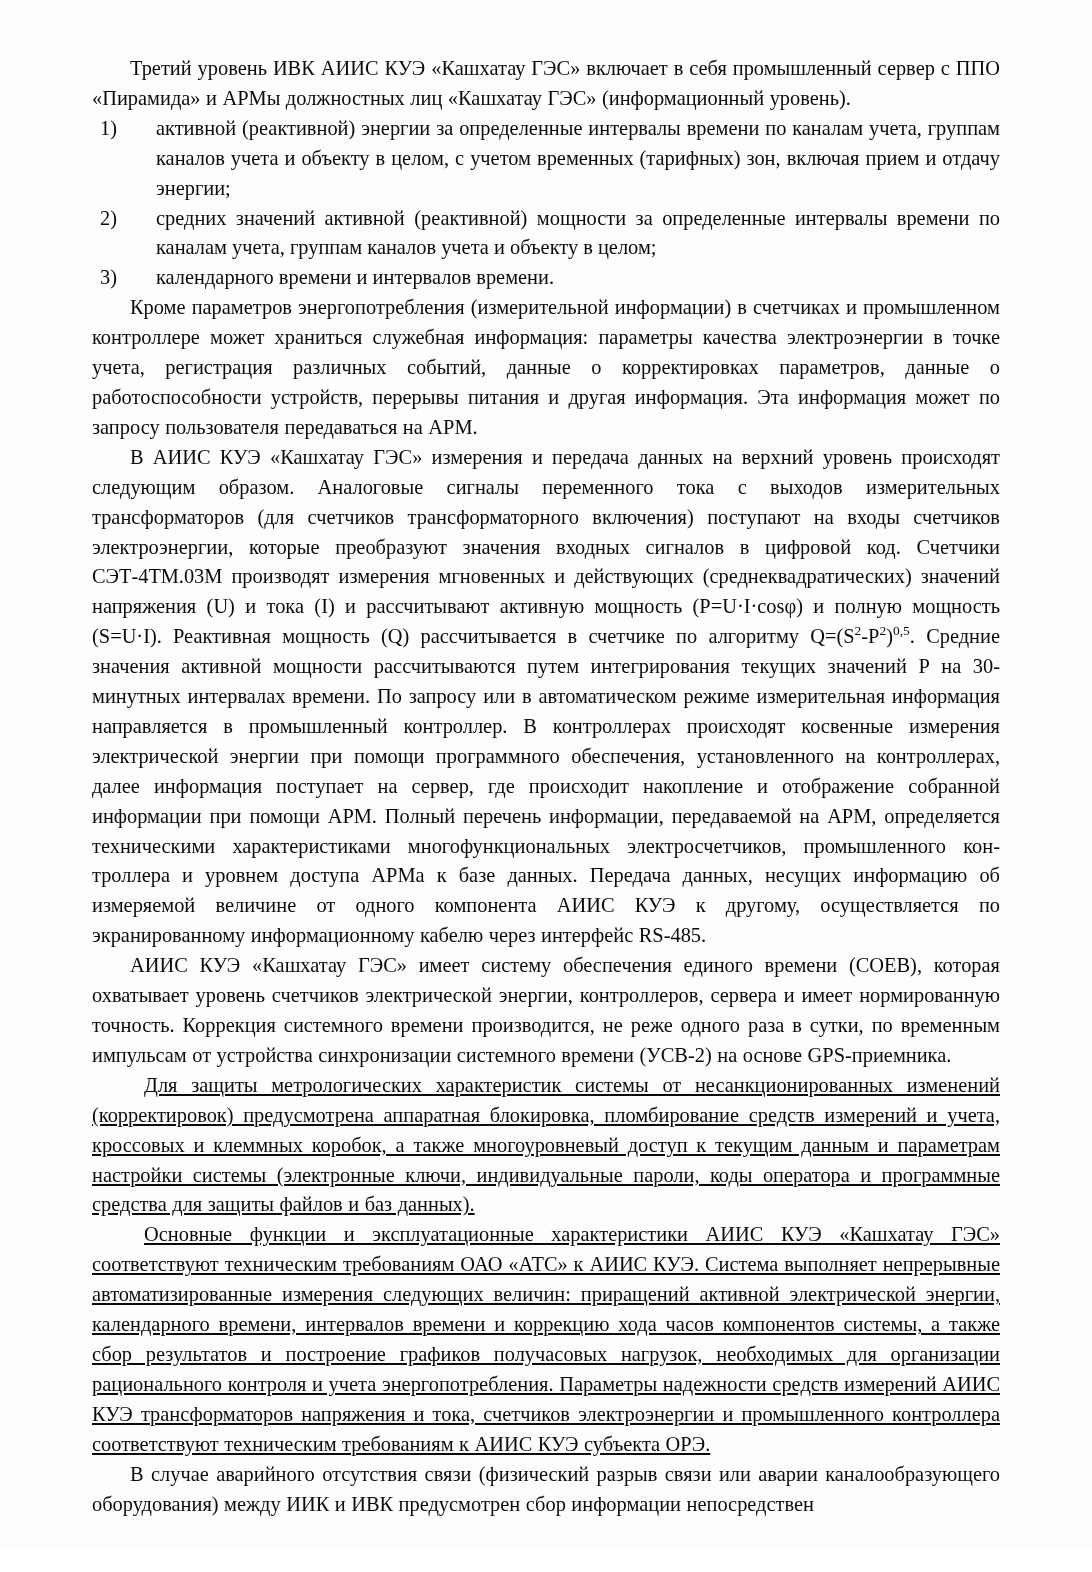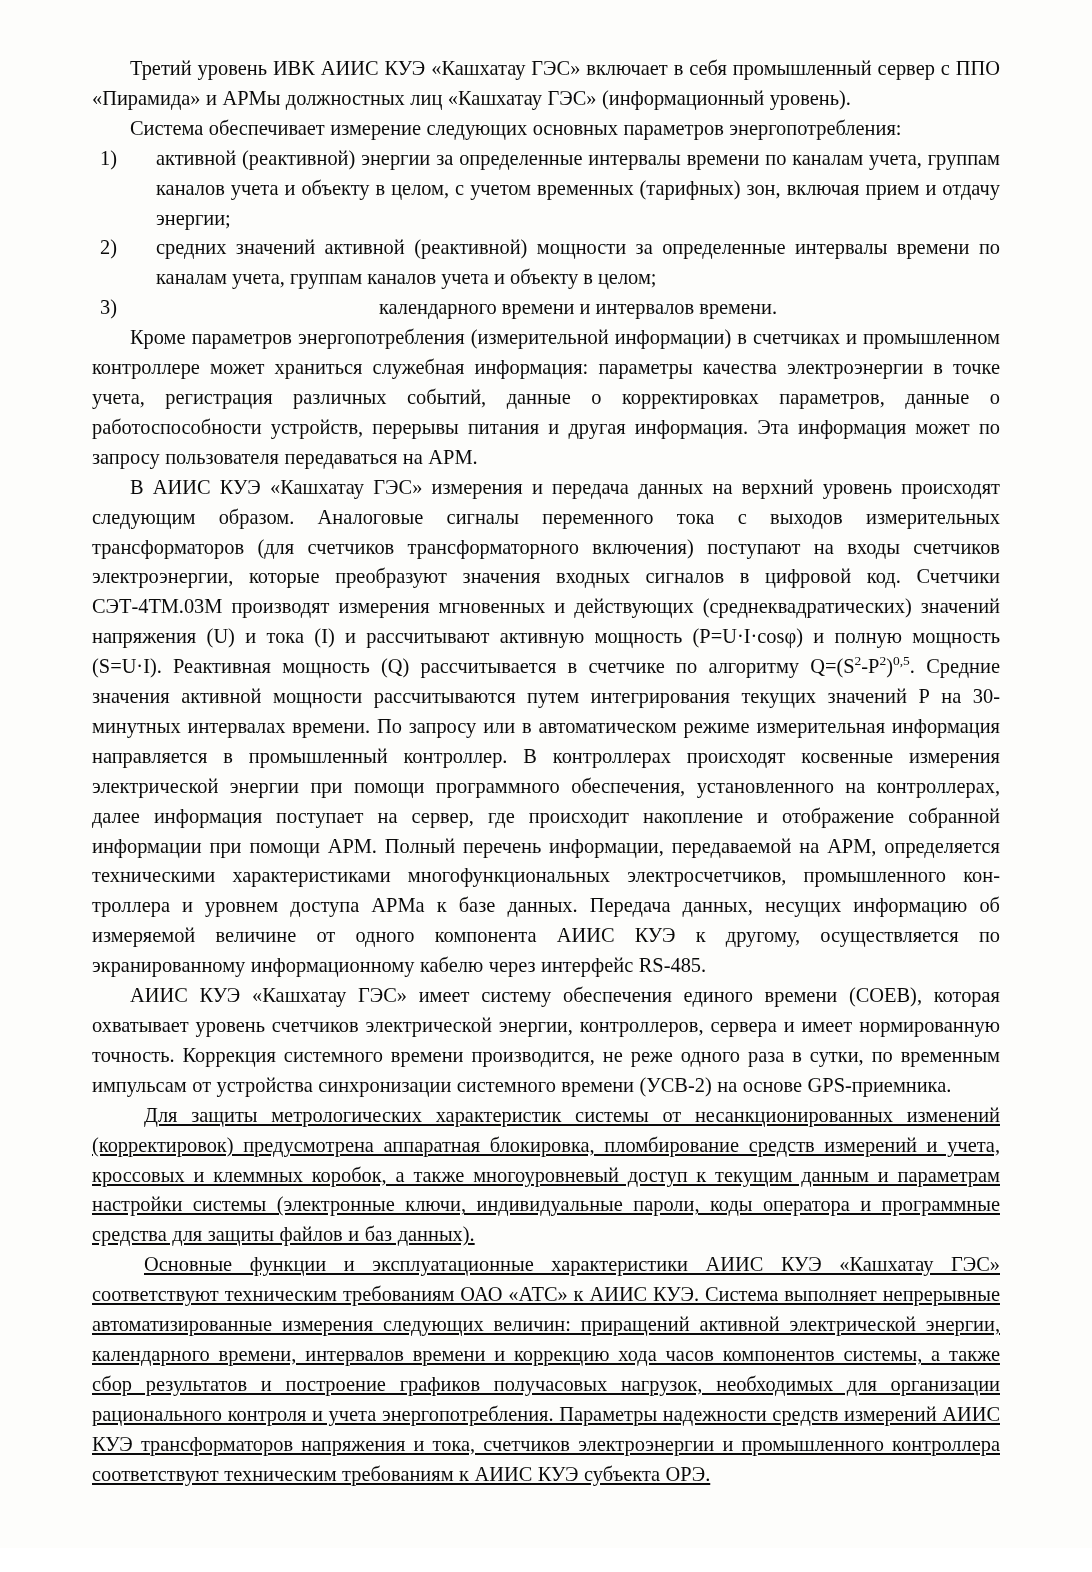--- a/index.html
+++ b/index.html
@@ -57,41 +57,40 @@
     padding-left: 8px;
     box-sizing: border-box;
   }
   ol.numlist > li .txt {
     flex: 1 1 auto;
     text-align: justify;
     hyphens: manual;
     margin-left: 20px;
   }
   ol.numlist > li .txt.nojust {
-    text-align: center;
+    text-align: left;
   }
   sup {
     font-size: 0.66em;
     vertical-align: super;
     line-height: 0;
   }
   .formula {
     white-space: nowrap;
     margin-top: 24px;
   }
 </style>
 </head>
 <body>
 
 <div class="page">
   <div class="page-body">
 
     <p class="para">Третий уровень ИВК АИИС КУЭ «Кашхатау ГЭС» включает в себя промышленный сер­вер с ППО «Пирамида» и АРМы должностных лиц «Кашхатау ГЭС» (информационный уро­вень).</p>
 
-    <p class="para">Система обеспечивает измерение следующих основных параметров энергопотребления:</p>
 
     <ol class="numlist">
       <li>
         <span class="num">1)</span>
         <span class="txt">активной (реактивной) энергии за определенные интервалы времени по каналам учета, группам каналов учета и объекту в целом, с учетом временных (тарифных) зон, включая прием и отдачу энергии;</span>
       </li>
       <li>
         <span class="num">2)</span>
         <span class="txt">средних значений активной (реактивной) мощности за определенные интервалы времени по каналам учета, группам каналов учета и объекту в целом;</span>
       </li>
@@ -104,15 +103,16 @@
     <p class="para">Кроме параметров энергопотребления (измерительной информации) в счетчиках и про­мышленном контроллере может храниться служебная информация: параметры качества электроэнергии в точке учета, регистрация различных событий, данные о корректировках параметров, данные о работоспособности устройств, перерывы питания и другая информа­ция. Эта информация может по запросу пользователя передаваться на АРМ.</p>
 
     <p class="para"><span>В АИИС КУЭ «Кашхатау ГЭС» измерения и передача данных на верхний уровень проис­ходят следующим образом. Аналоговые сигналы переменного тока с выходов измеритель­ных трансформаторов (для счетчиков трансформаторного включения) поступают на входы счетчиков электроэнергии, которые преобразуют значения входных сигналов в цифровой код. Счетчики СЭТ-4ТМ.03М производят измерения мгновенных и действующих (средне­квадратических) значений напряжения (U) и тока (I) и рассчитывают активную мощность (P=U·I·cosφ) и полную мощность (S=U·I). Реактивная мощность (Q) рассчитывается в счет­чике по алгоритму Q=(S</span><span class="formula"><sup>2</sup><span>-P</span><sup>2</sup><span>)</span><sup>0,5</sup></span><span>. Средние значения активной мощности рассчитываются пу­тем интегрирования текущих значений Р на 30-минутных интервалах времени. По запросу или в автоматическом режиме измерительная информация направляется в промышленный контроллер. В контроллерах происходят косвенные измерения электрической энергии при помощи программного обеспечения, установленного на контроллерах, далее информация по­ступает на сервер, где происходит накопление и отображение собранной информации при помощи АРМ. Полный перечень информации, передаваемой на АРМ, определяется техниче­скими характеристиками многофункциональных электросчетчиков, промышленного кон­троллера и уровнем доступа АРМа к базе данных. Передача данных, несущих информацию об измеряемой величине от одного компонента АИИС КУЭ к другому, осуществляется по экранированному информационному кабелю через интерфейс RS-485.</span></p>
 
     <p class="para">АИИС КУЭ «Кашхатау ГЭС» имеет систему обеспечения единого времени (СОЕВ), кото­рая охватывает уровень счетчиков электрической энергии, контроллеров, сервера и имеет нормированную точность. Коррекция системного времени производится, не реже одного ра­за в сутки, по  временным импульсам от устройства синхронизации системного времени (УСВ-2) на основе GPS-приемника.</p>
 
     <p class="para bigindent">Для защиты метрологических характеристик системы от несанкционированных измене­ний (корректировок) предусмотрена аппаратная блокировка, пломбирование средств измере­ний и учета, кроссовых и клеммных коробок, а также многоуровневый доступ к текущим данным и параметрам настройки системы (электронные ключи, индивидуальные пароли, ко­ды оператора и программные средства для защиты файлов и баз данных).</p>
 
     <p class="para bigindent">Основные функции и эксплуатационные характеристики АИИС КУЭ «Кашхатау ГЭС» соответствуют техническим требованиям ОАО «АТС» к АИИС КУЭ. Система выполняет непрерывные автоматизированные измерения следующих величин: приращений активной электрической энергии, календарного времени, интервалов времени  и коррекцию хода часов компонентов системы, а также сбор результатов и построение графиков получасовых нагру­зок, необходимых для организации рационального контроля и учета энергопотребления. Па­раметры надежности средств измерений АИИС КУЭ трансформаторов напряжения и тока, счетчиков электроэнергии и промышленного контроллера соответствуют техническим тре­бованиям к АИИС КУЭ субъекта ОРЭ.</p>
 
+    <p class="para">В случае аварийного отсутствия связи (физический разрыв связи или аварии каналообра­зующего оборудования) между ИИК и ИВК предусмотрен сбор информации непосредствен­</p>
 
   </div>
 </div>
 
 </body></html>

